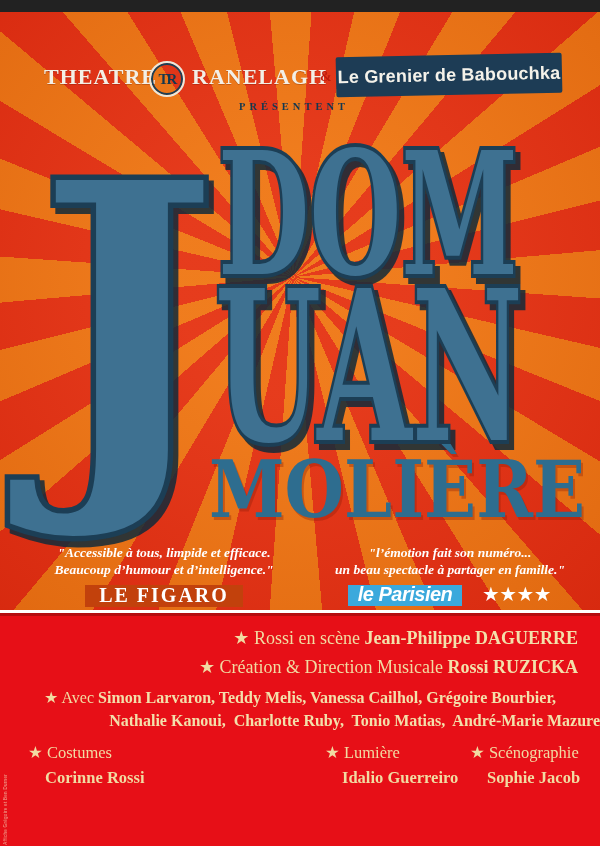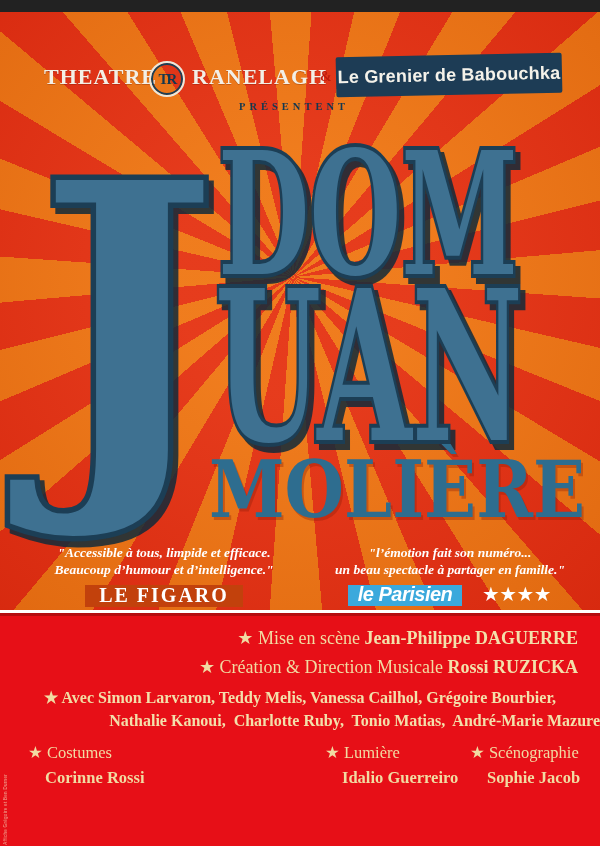--- a/index.html
+++ b/index.html
@@ -52,21 +52,21 @@
   
   .sep-white{position:absolute;left:0;top:598px;width:600px;height:3px;background:#ffffff;}
   .sep-dark{position:absolute;left:0;top:601px;width:600px;height:3px;background:#b50d10;}
   .bottom-band{position:absolute;left:0;top:604px;width:600px;height:242px;background:#e70f17;}
   .credit{color:#f1dba2;font-family:"Liberation Serif",serif;}
   .credit b{color:#f3e0ab;}
   .right-credit{position:absolute;right:22px;text-align:right;font-size:18px;}
   .rc1{top:615px;}
   .rc2{top:644px;}
   .cast{position:absolute;left:0;width:600px;text-align:center;font-size:16px;white-space:pre-wrap;}
-  .cast1{top:676px;font-weight:bold;}
+  .cast1{top:676px;}
   .cast2{top:700px;text-align:right;}
   .credit-col{position:absolute;top:728px;font-size:16.5px;line-height:25px;}
   .cc1{left:28px;}.cc2{left:168px;}.cc3{left:325px;}.cc4{left:470px;}
   .cc-name{padding-left:17px;font-weight:bold;text-align:right;}
   .star{font-style:normal;}
   .side-note{position:absolute;left:3px;top:762px;writing-mode:vertical-rl;transform:rotate(180deg);
     font-family:"Liberation Sans",sans-serif;font-size:4.5px;color:#f2c6ac;opacity:.85;letter-spacing:.3px;}
 </style>
 </head>
 <body>
@@ -101,21 +101,21 @@
     <div class="parisien-row">
       <span class="parisien-badge">le Parisien</span>
       <span class="parisien-stars">★★★★</span>
     </div>
   </div>
 
   <div class="sep-white"></div>
   <div class="sep-dark"></div>
   <div class="bottom-band"></div>
 
-  <div class="credit right-credit rc1"><span class="star">★</span> <span>Mise en scène</span> <b>Jean-Philippe DAGUERRE</b></div>
+  <div class="credit right-credit rc1"><span class="star">★</span> <span>Rossi en scène</span> <b>Jean-Philippe DAGUERRE</b></div>
 
   <div class="credit right-credit rc2"><span class="star">★</span> <span>Création &amp; Direction Musicale</span> <b>Rossi RUZICKA</b></div>
 
   <div class="credit cast cast1"><span class="star">★</span> <span>Avec</span> <b>Simon Larvaron, Teddy Melis, Vanessa Cailhol, Grégoire Bourbier,</b></div>
 
   <div class="credit cast cast2"><b>Nathalie Kanoui,  Charlotte Ruby,  Tonio Matias,  André-Marie Mazure</b></div>
 
   <div class="credit credit-col cc1">
     <div><span class="star">★</span> <span>Costumes</span></div>
     <div class="cc-name">Corinne Rossi</div>

